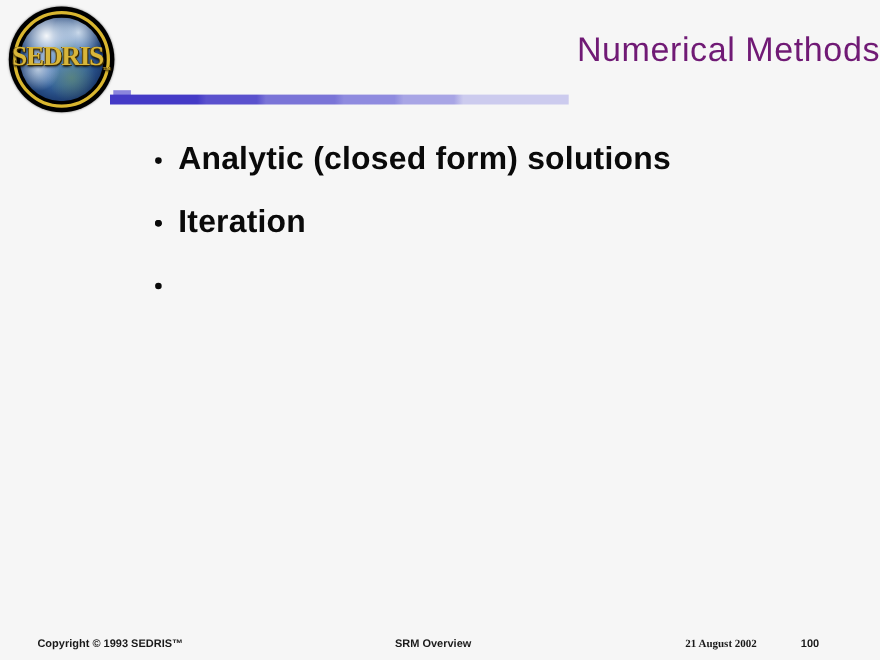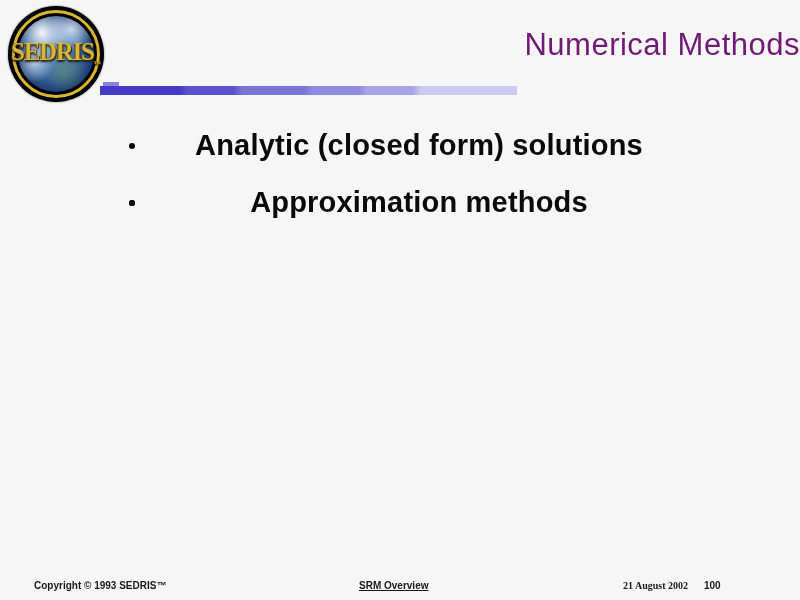--- a/index.html
+++ b/index.html
@@ -104,27 +104,26 @@
     left: 103px;
     top: 82px;
     width: 16px;
     height: 5px;
     background: #8a84dd;
   }
 
   
   .bullets {
     position: absolute;
-    left: 128px;
+    left: 140px;
     top: 129px;
     width: 560px;
     list-style: none;
     margin: 0;
     padding: 0;
-    text-align: center;
   }
   .bullet-item {
     position: relative;
     padding-left: 22px;
     margin-bottom: 24px;
     font-size: 29px;
     line-height: 33px;
     font-weight: bold;
     color: #0a0a0a;
     letter-spacing: 0.2px;
@@ -142,23 +141,23 @@
   
   .footer-item {
     position: absolute;
     top: 580px;
     font-size: 10px;
     font-weight: bold;
     color: #1a1a1a;
     white-space: nowrap;
   }
   .footer-copyright { left: 34px; }
-  .footer-center { left: 359px; text-decoration: underline; }
+  .footer-center { left: 359px; }
   .footer-date { left: 623px; font-family: Liberation Serif, serif; }
-  .footer-page { left: 704px; }
+  .footer-page { left: 728px; }
 </style>
 </head>
 <body>
 
 <div class="slide">
 
   <div class="logo">
     <div class="logo-earth"></div>
     <div class="logo-ring"></div>
     <div class="logo-text"><span>SEDRIS</span><span class="logo-tm">™</span></div>
@@ -172,21 +171,24 @@
   <ul class="bullets">
     <li class="bullet-item">
       <span class="bullet-dot"></span>
       <span>Analytic (closed form) solutions</span>
     </li>
     <li class="bullet-item">
       <span class="bullet-dot"></span>
     </li>
     <li class="bullet-item">
       <span class="bullet-dot"></span>
-      <span>Approximation methods</span>
+      <span>Iteration</span>
+    </li>
+    <li class="bullet-item">
+      <span class="bullet-dot"></span>
     </li>
   </ul>
 
   <div class="footer-item footer-copyright">Copyright © 1993 SEDRIS™</div>
   <div class="footer-item footer-center">SRM Overview</div>
   <div class="footer-item footer-date">21 August 2002</div>
   <div class="footer-item footer-page">100</div>
 
 </div>
 

